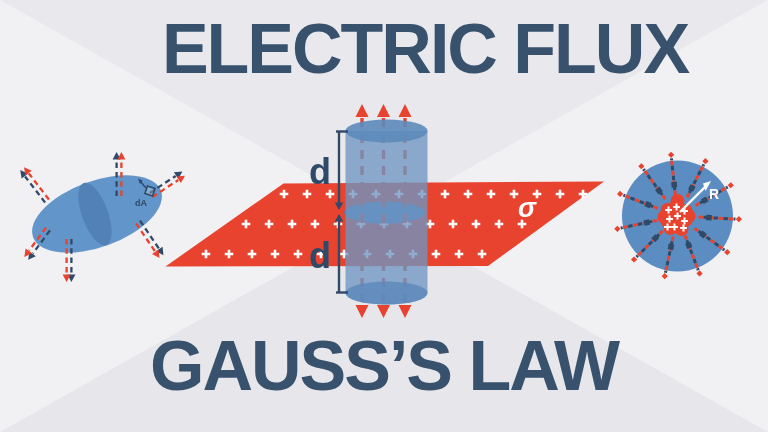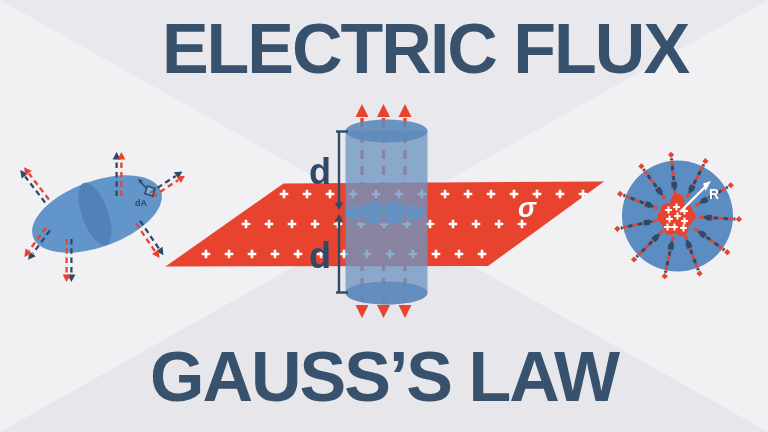--- a/index.html
+++ b/index.html
@@ -9,21 +9,21 @@
     font-family:"Liberation Sans", sans-serif;
   }
   .stage svg{position:absolute;left:0;top:0;}
   .title{
     position:absolute;left:0;width:768px;text-align:center;
     font-weight:bold;font-size:70px;letter-spacing:-2px;
     color:#38526d;line-height:1.0;white-space:nowrap;
     user-select:none;
   }
   .title-top{top:14px;padding-left:41px;}
-  .title-bottom{top:342px;}
+  .title-bottom{top:331px;}
 </style>
 </head>
 <body>
 
 <div class="stage">
 
   <svg id="scene" width="768" height="432" viewBox="0 0 768 432">
 
     <g>
       <polygon points="0,0 768,0 384,216" fill="#e9e8ec"></polygon>

